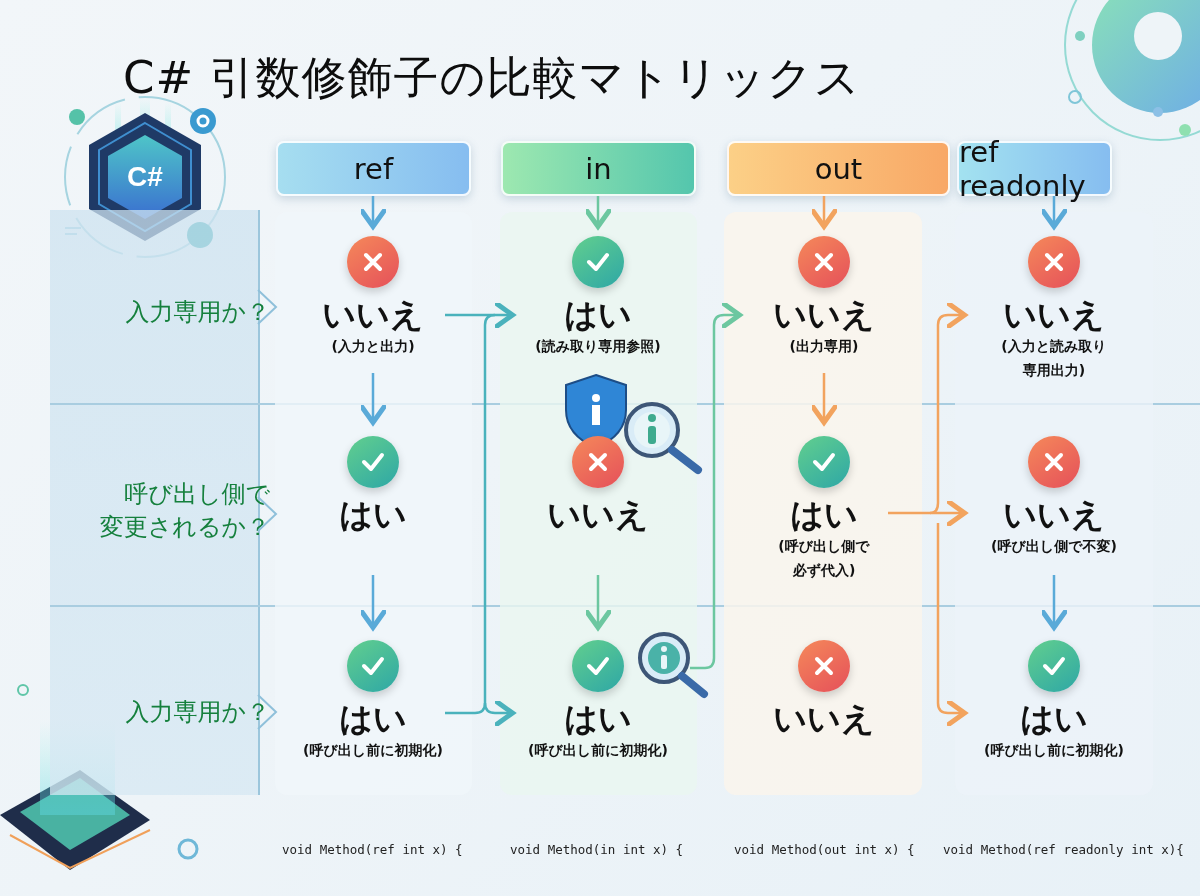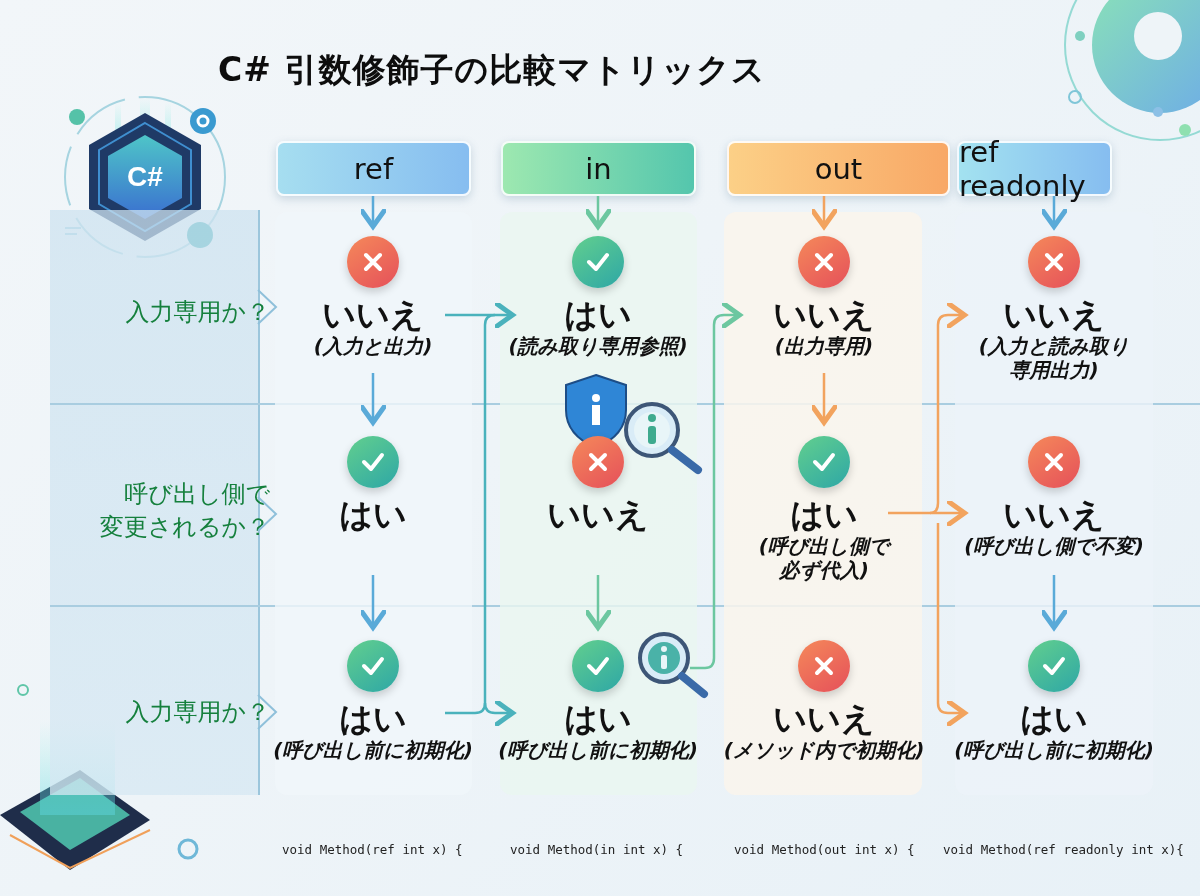--- a/index.html
+++ b/index.html
@@ -7,21 +7,21 @@
   body {
     position: relative;
     font-family: "DejaVu Sans", "Liberation Sans", sans-serif;
     background: linear-gradient(135deg, #f2f6f9 0%, #eef4f8 45%, #e8f1f7 100%);
     color: #111;
   }
 
   
   .title {
     position: absolute; left: 0; top: 48px; width: 984px; text-align: center;
-    font-size: 33px; font-weight: 700; letter-spacing: 1px; color: #0d0d0d;
+    font-size: 45px; font-weight: 400; letter-spacing: 1px; color: #0d0d0d;
     font-family: "DejaVu Sans", sans-serif;
   }
 
   
   .qpanel {
     position: absolute; left: 50px; top: 210px; width: 210px; height: 585px;
     background: linear-gradient(180deg, rgba(206,227,240,.75), rgba(214,232,243,.75));
     border-right: 2px solid #9cc6dc;
   }
   .qdiv { position: absolute; left: 50px; height: 1.5px; width: 1150px; background: #a9cde0; }
@@ -42,21 +42,21 @@
 
   .cell { position: absolute; width: 220px; text-align: center; }
   .badge {
     width: 52px; height: 52px; border-radius: 50%; margin: 0 auto;
     display: flex; align-items: center; justify-content: center;
     box-shadow: 0 4px 8px rgba(0,0,0,.18);
   }
   .badge.no { background: linear-gradient(145deg, #f5895a, #e5505a); }
   .badge.yes { background: linear-gradient(145deg, #62cf8e, #2ea7a6); }
   .answer { font-size: 33px; font-weight: 900; margin-top: 8px; line-height: 38px; }
-  .note { font-size: 20px; font-weight: bold; line-height: 24px; white-space: pre-line; font-style: italic; }
+  .note { font-size: 14px; font-weight: bold; line-height: 24px; white-space: pre-line; }
 
   .code {
     position: absolute; top: 804px;
     font-family: "DejaVu Sans Mono", "Liberation Mono", monospace;
     font-size: 12.5px; line-height: 18.5px; color: #222; white-space: pre;
   }
   svg.overlay { position: absolute; left: 0; top: 0; pointer-events: none; }
 </style>
 </head>
 <body>
@@ -277,21 +277,20 @@
       <div class="note">(呼び出し側で
 必ず代入)</div>
     </div>
     <div class="cell" style="left: 714px; top: 640px;">
       <div class="badge no">
         <svg width="26" height="26">
           <path d="M6,6 L20,20 M20,6 L6,20" stroke="#fff" stroke-width="4" fill="none" stroke-linecap="round" stroke-linejoin="round"></path>
         </svg>
       </div>
       <div class="answer">いいえ</div>
-      <div class="note">(メソッド内で初期化)</div>
     </div>
     <div class="cell" style="left: 944px; top: 236px;">
       <div class="badge no">
         <svg width="26" height="26">
           <path d="M6,6 L20,20 M20,6 L6,20" stroke="#fff" stroke-width="4" fill="none" stroke-linecap="round" stroke-linejoin="round"></path>
         </svg>
       </div>
       <div class="answer">いいえ</div>
       <div class="note">(入力と読み取り
 専用出力)</div>

